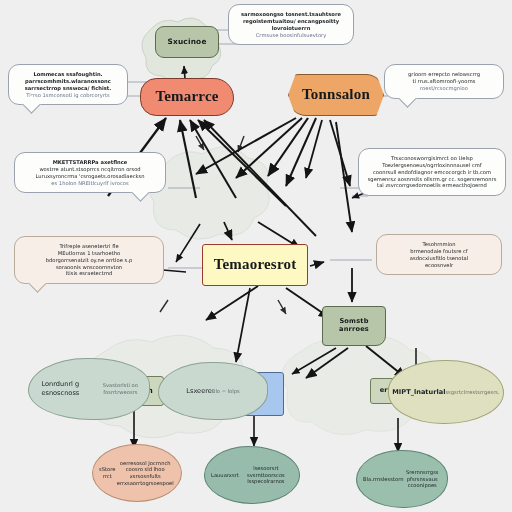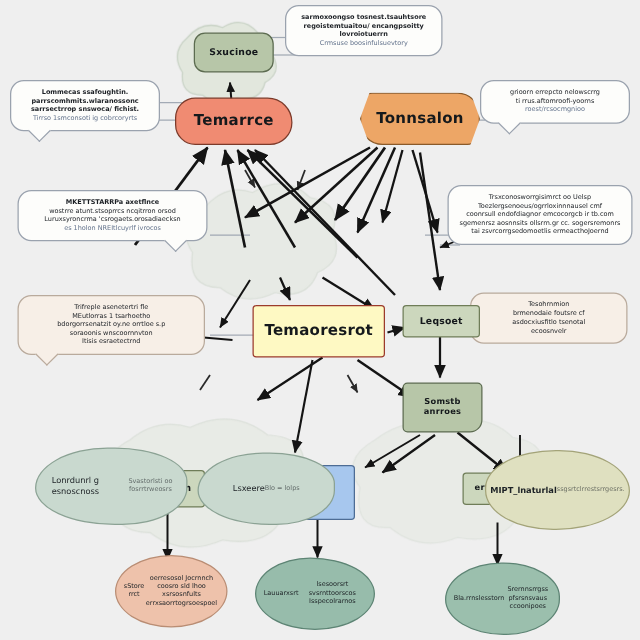--- a/index.html
+++ b/index.html
@@ -75,21 +75,21 @@
   }
   .bl-peach{background:#eec2ab;border-color:#b98d74;border-radius:50%;}
   .bl-teal {background:#97bcab;border-color:#5d8474;border-radius:46% 54% 50% 50%/50%;}
   .bl-teal2{background:#9bbfad;border-color:#5d8474;border-radius:50% 50% 48% 52%/52% 48% 50% 50%;}
   .bl-mist {background:#c9d9cf;border-color:#8ba294;border-radius:50% 50% 45% 55%/55% 45% 50% 50%;}
   .bl-olive{background:#dfe0c0;border-color:#a3a378;border-radius:50% 50% 52% 48%/48% 52% 50% 50%;}
 
   .tiny{font-size:5.2px;}
   .s{font-size:6.6px;}
   .m{font-size:7.4px;}
-  .lg{font-size:12px;}
+  .lg{font-size:15px;font-family:Liberation Serif, serif;}
 
   .faded{opacity:.62;}
 </style>
 </head>
 <body>
 
 <div id="stage">
 
   <svg class="layer blobs" viewBox="0 0 512 512">
     <g fill="#dfe6da" stroke="#c2cdbe" stroke-width="1" opacity=".85">
@@ -238,23 +238,20 @@
 
   <div class="node n-orange" style="left:288px;top:74px;width:96px;height:42px;border-radius:10px 18px 10px 18px;clip-path:polygon(8% 0,92% 0,100% 50%,92% 100%,8% 100%,0 50%);">
     <span class="lg l1">Tonnsalon</span>
   </div>
 
 
   <div class="node n-red2 sq" style="left:202px;top:244px;width:106px;height:42px;">
     <span class="lg l1">Temaoresrot</span>
   </div>
 
-  <div class="node n-sage sq" style="left:322px;top:244px;width:62px;height:26px;">
-    <span class="m l1">Leqsoet</span>
-  </div>
 
   <div class="node n-green" style="left:322px;top:306px;width:64px;height:40px;border-radius:4px 4px 10px 4px;">
     <span class="s l1">Somstb</span>
     <span class="s l2">anrroes</span>
   </div>
 
   <div class="node n-sage sq" style="left:126px;top:376px;width:38px;height:30px;">
     <span class="m l1">ann</span>
   </div>
 

